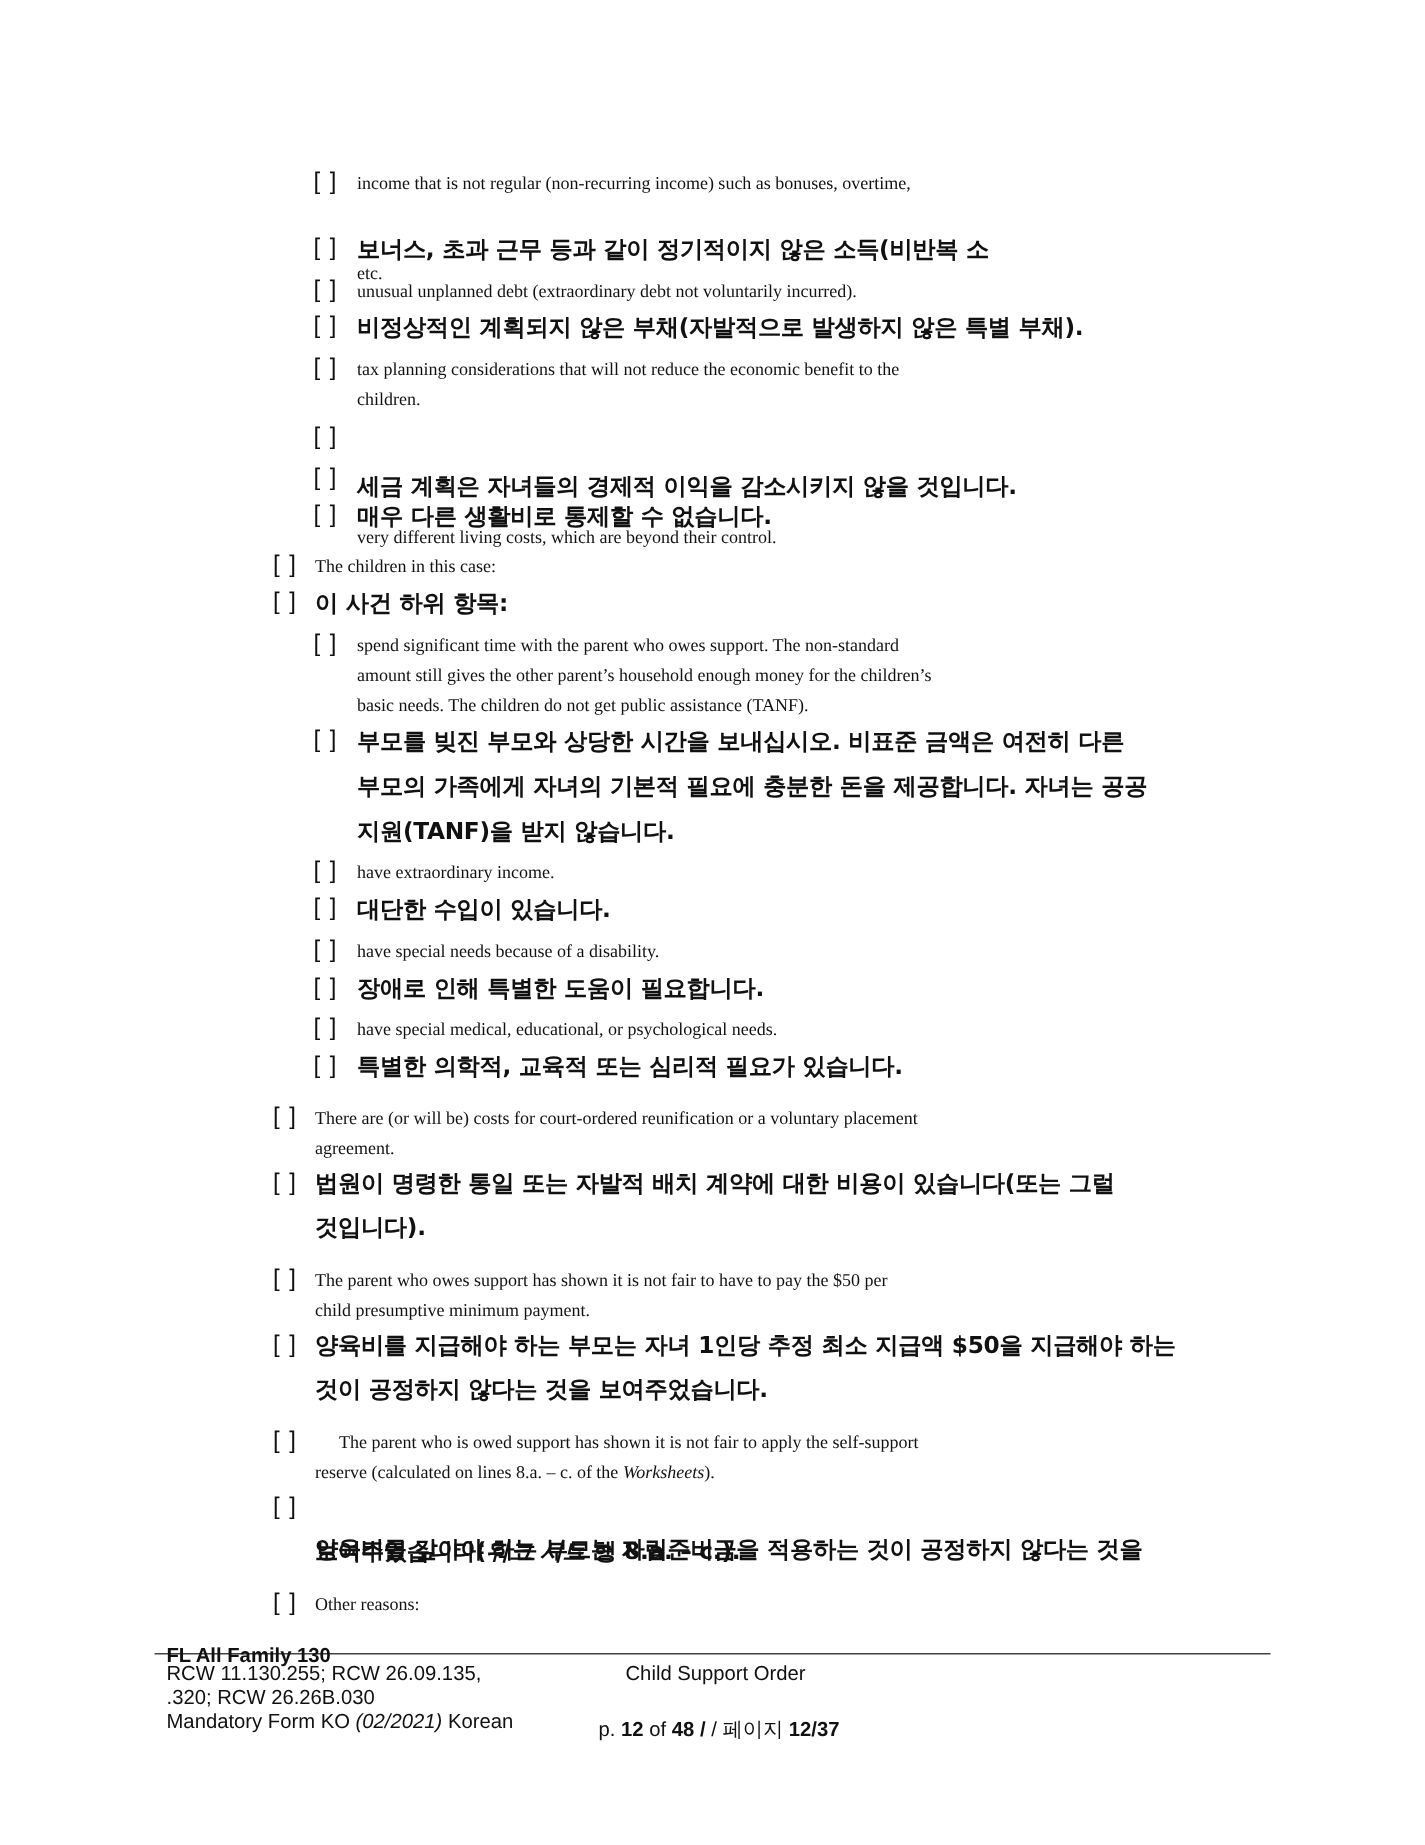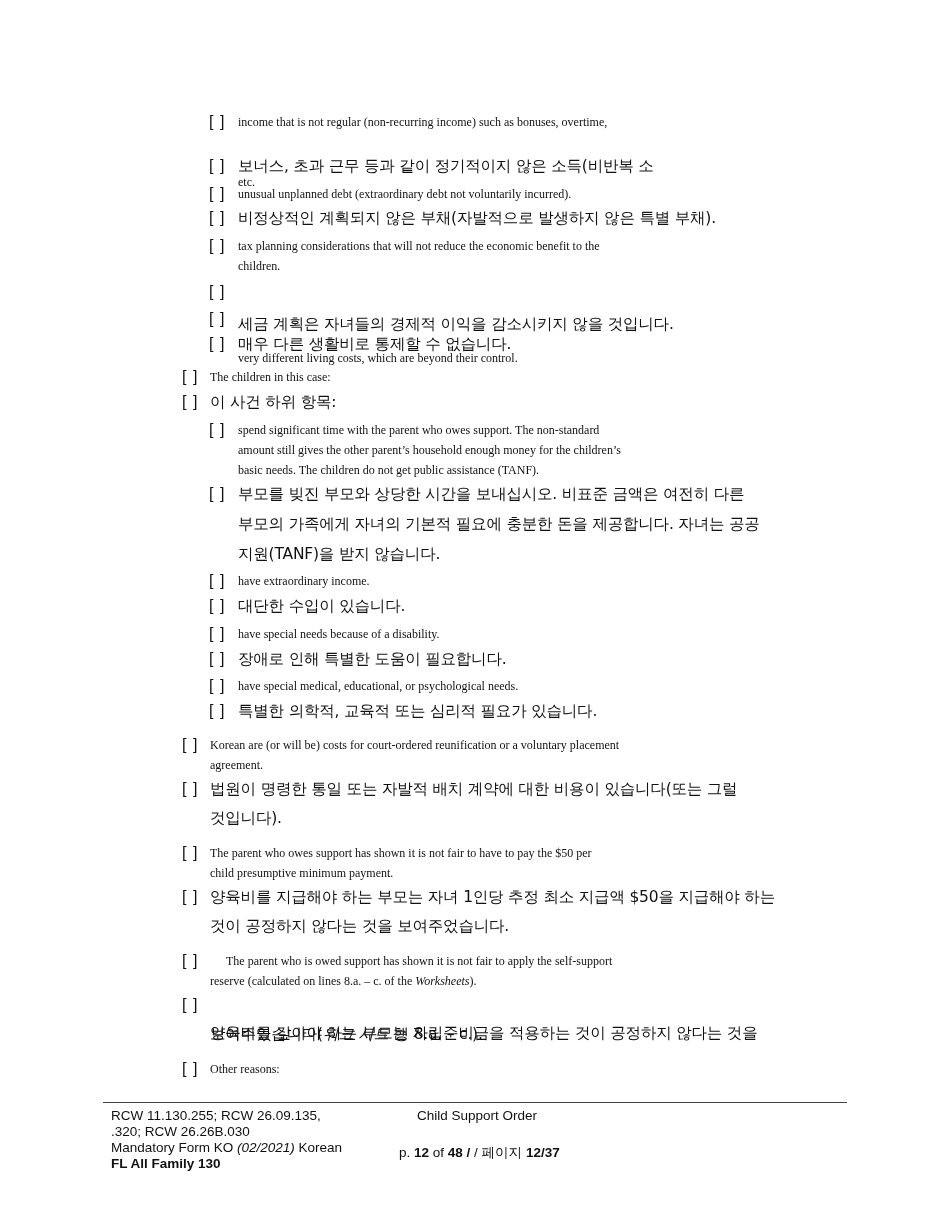--- a/index.html
+++ b/index.html
@@ -1,21 +1,21 @@
 <!DOCTYPE html>
 <html><head>
 <meta charset="utf-8">
 <style>
   html, body { margin: 0; padding: 0; background: #ffffff; }
   body { width: 950px; height: 1230px; position: relative; overflow: hidden;
          font-family: "Liberation Sans", "DejaVu Sans", sans-serif; color: #111111; }
   .page { position: absolute; left: 0; top: 0; width: 950px; height: 1230px; background: #fff; }
   .box { position: absolute; font-size: 16px; line-height: 20px; letter-spacing: 1px; }
   .txt { position: absolute; font-size: 12px; line-height: 20px; white-space: pre; font-family: Liberation Serif, serif; }
-  .ko { font-family: "DejaVu Sans", sans-serif; font-size: 15.5px; letter-spacing: -0.2px; }
+  .ko { font-family: "DejaVu Sans", sans-serif; font-size: 15.5px; letter-spacing: -0.2px; font-weight: bold; }
   .it { font-style: italic; }
   .footer-rule { position: absolute; left: 103px; top: 1102px; width: 744px; height: 0;
                  border-top: 1.5px solid #444; }
   .foot { position: absolute; font-size: 13.5px; line-height: 16px; white-space: nowrap; color: #111; }
   .b { font-weight: bold; }
 </style>
 </head>
 <body>
 
 <div class="page">
@@ -56,21 +56,21 @@
       <span class="txt ko" style="left: 238px; top: 596px;">대단한 수입이 있습니다.</span>
       <span class="box" style="left: 209px; top: 624px;">[ ]</span>
       <span class="txt" style="left: 238px; top: 624px;">have special needs because of a disability.</span>
       <span class="box" style="left: 209px; top: 649px;">[ ]</span>
       <span class="txt ko" style="left: 238px; top: 649px;">장애로 인해 특별한 도움이 필요합니다.</span>
       <span class="box" style="left: 209px; top: 676px;">[ ]</span>
       <span class="txt" style="left: 238px; top: 676px;">have special medical, educational, or psychological needs.</span>
       <span class="box" style="left: 209px; top: 701px;">[ ]</span>
       <span class="txt ko" style="left: 238px; top: 701px;">특별한 의학적, 교육적 또는 심리적 필요가 있습니다.</span>
       <span class="box" style="left: 182px; top: 735px;">[ ]</span>
-      <span class="txt" style="left: 210px; top: 735px;">Korean are (or will be) costs for court-ordered reunification or a voluntary placement</span>
+      <span class="txt" style="left: 210px; top: 735px;">There are (or will be) costs for court-ordered reunification or a voluntary placement</span>
       <span class="txt" style="left: 210px; top: 755px;">agreement.</span>
       <span class="box" style="left: 182px; top: 779px;">[ ]</span>
       <span class="txt ko" style="left: 210px; top: 779px;">법원이 명령한 통일 또는 자발적 배치 계약에 대한 비용이 있습니다(또는 그럴</span>
       <span class="txt ko" style="left: 210px; top: 808px;">것입니다).</span>
       <span class="box" style="left: 182px; top: 843px;">[ ]</span>
       <span class="txt" style="left: 210px; top: 843px;">The parent who owes support has shown it is not fair to have to pay the $50 per</span>
       <span class="txt" style="left: 210px; top: 863px;">child presumptive minimum payment.</span>
       <span class="box" style="left: 182px; top: 887px;">[ ]</span>
       <span class="txt ko" style="left: 210px; top: 887px;">양육비를 지급해야 하는 부모는 자녀 1인당 추정 최소 지급액 $50을 지급해야 하는</span>
       <span class="txt ko" style="left: 210px; top: 916px;">것이 공정하지 않다는 것을 보여주었습니다.</span>
@@ -82,17 +82,17 @@
       <span class="txt ko" style="left: 210px; top: 1024px;"><span>보여주었습니다(</span><span class="it">워크 시트</span><span> 행 8.a. – c.).</span></span>
       <span class="box" style="left: 182px; top: 1059px;">[ ]</span>
       <span class="txt" style="left: 210px; top: 1059px;">Other reasons:</span>
     </div>
 
   <div class="footer-rule"></div>
 
   <div class="foot" style="left:111px; top:1108px;">RCW 11.130.255; RCW 26.09.135,</div>
   <div class="foot" style="left:111px; top:1124px;">.320; RCW 26.26B.030</div>
   <div class="foot" style="left:111px; top:1140px;"><span>Mandatory Form KO </span><span class="it">(02/2021)</span><span> Korean</span></div>
-  <div class="foot b" style="left:111px; top:1156px;text-align:center;">FL All Family 130</div>
+  <div class="foot b" style="left:111px; top:1096px;text-align:center;">FL All Family 130</div>
 
   <div class="foot" style="left:417px; top:1108px;">Child Support Order</div>
   <div class="foot" style="left:399px; top:1145px;"><span>p. </span><span class="b">12</span><span> of </span><span class="b">48</span><span class="b"> /</span><span> / 페이지 </span><span class="b">12/37</span></div>
 </div>
 
 </body></html>

